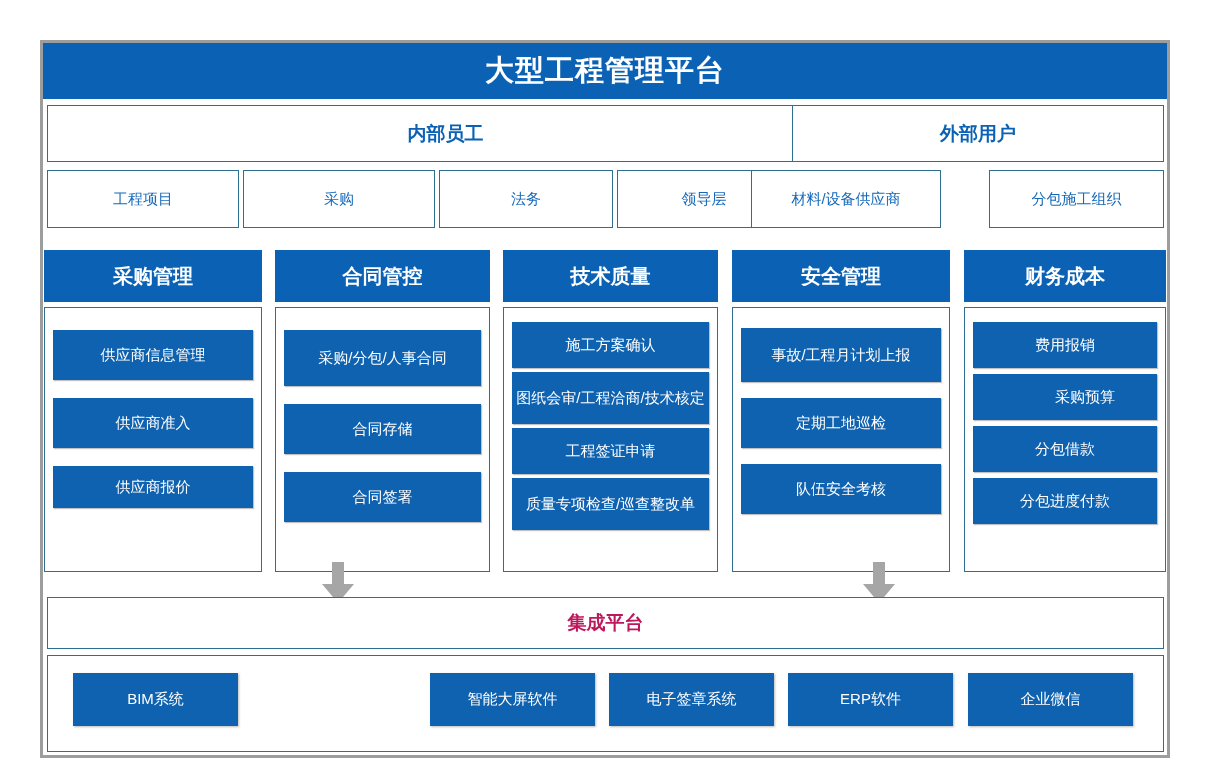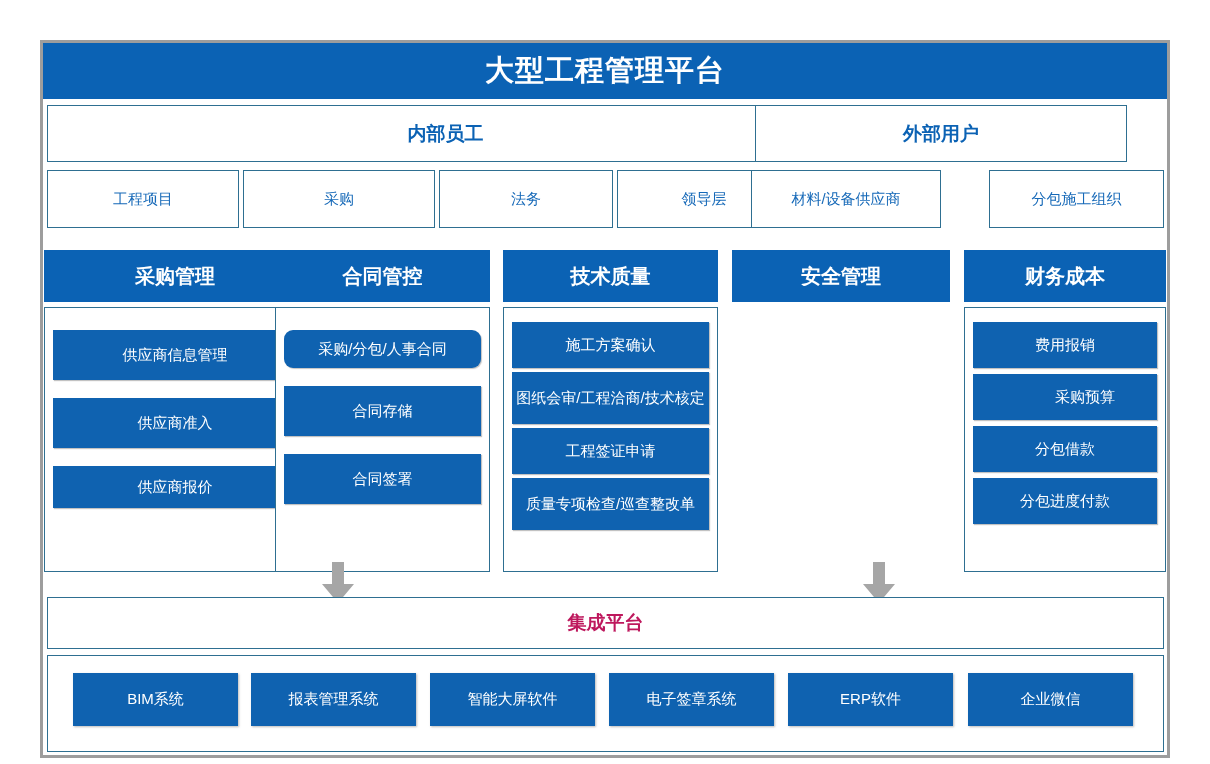--- a/index.html
+++ b/index.html
@@ -25,21 +25,21 @@
 
   
   .aud-row{position:absolute;left:47px;top:105px;width:1117px;height:57px;}
   .aud{
     position:absolute;top:0;height:57px;box-sizing:border-box;
     border:1px solid #2e6f91;background:#fff;color:#0b62b4;
     display:flex;align-items:center;justify-content:center;
     font-size:19px;font-weight:bold;
   }
   .aud-internal{left:0;width:797px;justify-content:center;}
-  .aud-external{left:708px;width:372px;}
+  .aud-external{left:745px;width:372px;}
 
   
   .roles{position:absolute;left:47px;top:170px;width:1117px;height:58px;padding-left:32px;}
   .role{
     position:absolute;top:0;height:58px;box-sizing:border-box;
     border:1px solid #2e6f91;background:#fff;color:#1669b8;
     display:flex;align-items:center;justify-content:center;
     font-size:15px;
   }
 
@@ -59,21 +59,21 @@
   }
   .item{
     background:#0f62b0;color:#ffffff;
     display:flex;align-items:center;justify-content:center;
     text-align:center;font-size:15px;line-height:1.25;
     box-sizing:border-box;padding:2px 4px;
     box-shadow:1px 1px 1px rgba(120,120,120,.45);
   }
 
   
-  .c0{left:0;width:218px;padding-left:44px;}
+  .c0{left:0;width:218px;}
   .c1{left:231px;width:215px;}
   .c2{left:459px;width:215px;}
   .c3{left:688px;width:218px;}
   .c4{left:920px;width:202px;}
 
   
   .arrow{position:absolute;width:34px;height:42px;}
   .arrow svg{display:block;}
 
   
@@ -142,38 +142,43 @@
       <div class="col-body">
         <div class="item" style="height:50px;margin-top:10px;">供应商信息管理</div>
         <div class="item" style="height:50px;margin-top:18px;">供应商准入</div>
         <div class="item" style="height:42px;margin-top:18px;">供应商报价</div>
       </div>
     </div>
 
     <div class="col c1">
       <div class="col-head">合同管控</div>
       <div class="col-body">
-        <div class="item" style="height:38px;margin-top:10px;border-radius:9px;">采购/分包/人事合同</div>
+        <div class="item" style="height:56px;margin-top:10px;">采购/分包/人事合同</div>
         <div class="item" style="height:50px;margin-top:18px;">合同存储</div>
         <div class="item" style="height:50px;margin-top:18px;">合同签署</div>
       </div>
     </div>
 
     <div class="col c2">
       <div class="col-head">技术质量</div>
       <div class="col-body">
         <div class="item" style="height:46px;margin-top:2px;">施工方案确认</div>
         <div class="item" style="height:52px;margin-top:4px;">图纸会审/工程洽商/技术核定</div>
         <div class="item" style="height:46px;margin-top:4px;">工程签证申请</div>
         <div class="item" style="height:52px;margin-top:4px;">质量专项检查/巡查整改单</div>
       </div>
     </div>
 
     <div class="col c3">
       <div class="col-head">安全管理</div>
+      <div class="col-body">
+        <div class="item" style="height:54px;margin-top:8px;">事故/工程月计划上报</div>
+        <div class="item" style="height:50px;margin-top:16px;">定期工地巡检</div>
+        <div class="item" style="height:50px;margin-top:16px;">队伍安全考核</div>
+      </div>
     </div>
 
     <div class="col c4">
       <div class="col-head">财务成本</div>
       <div class="col-body">
         <div class="item" style="height:46px;margin-top:2px;">费用报销</div>
         <div class="item" style="height:46px;margin-top:6px;padding-left:44px;">采购预算</div>
         <div class="item" style="height:46px;margin-top:6px;">分包借款</div>
         <div class="item" style="height:46px;margin-top:6px;">分包进度付款</div>
       </div>
@@ -192,23 +197,20 @@
   </div>
 
   <div class="integ">
     <span>集成平台</span>
   </div>
 
   <div class="sys-wrap">
     <div class="sys" style="left:25px;width:165px;">
         <span>BIM系统</span>
       </div>
-    <div class="sys" style="left:203px;width:165px;">
-        <span>报表管理系统</span>
-      </div>
     <div class="sys" style="left:382px;width:165px;">
         <span>智能大屏软件</span>
       </div>
     <div class="sys" style="left:561px;width:165px;">
         <span>电子签章系统</span>
       </div>
     <div class="sys" style="left:740px;width:165px;">
         <span>ERP软件</span>
       </div>
     <div class="sys" style="left:920px;width:165px;">

